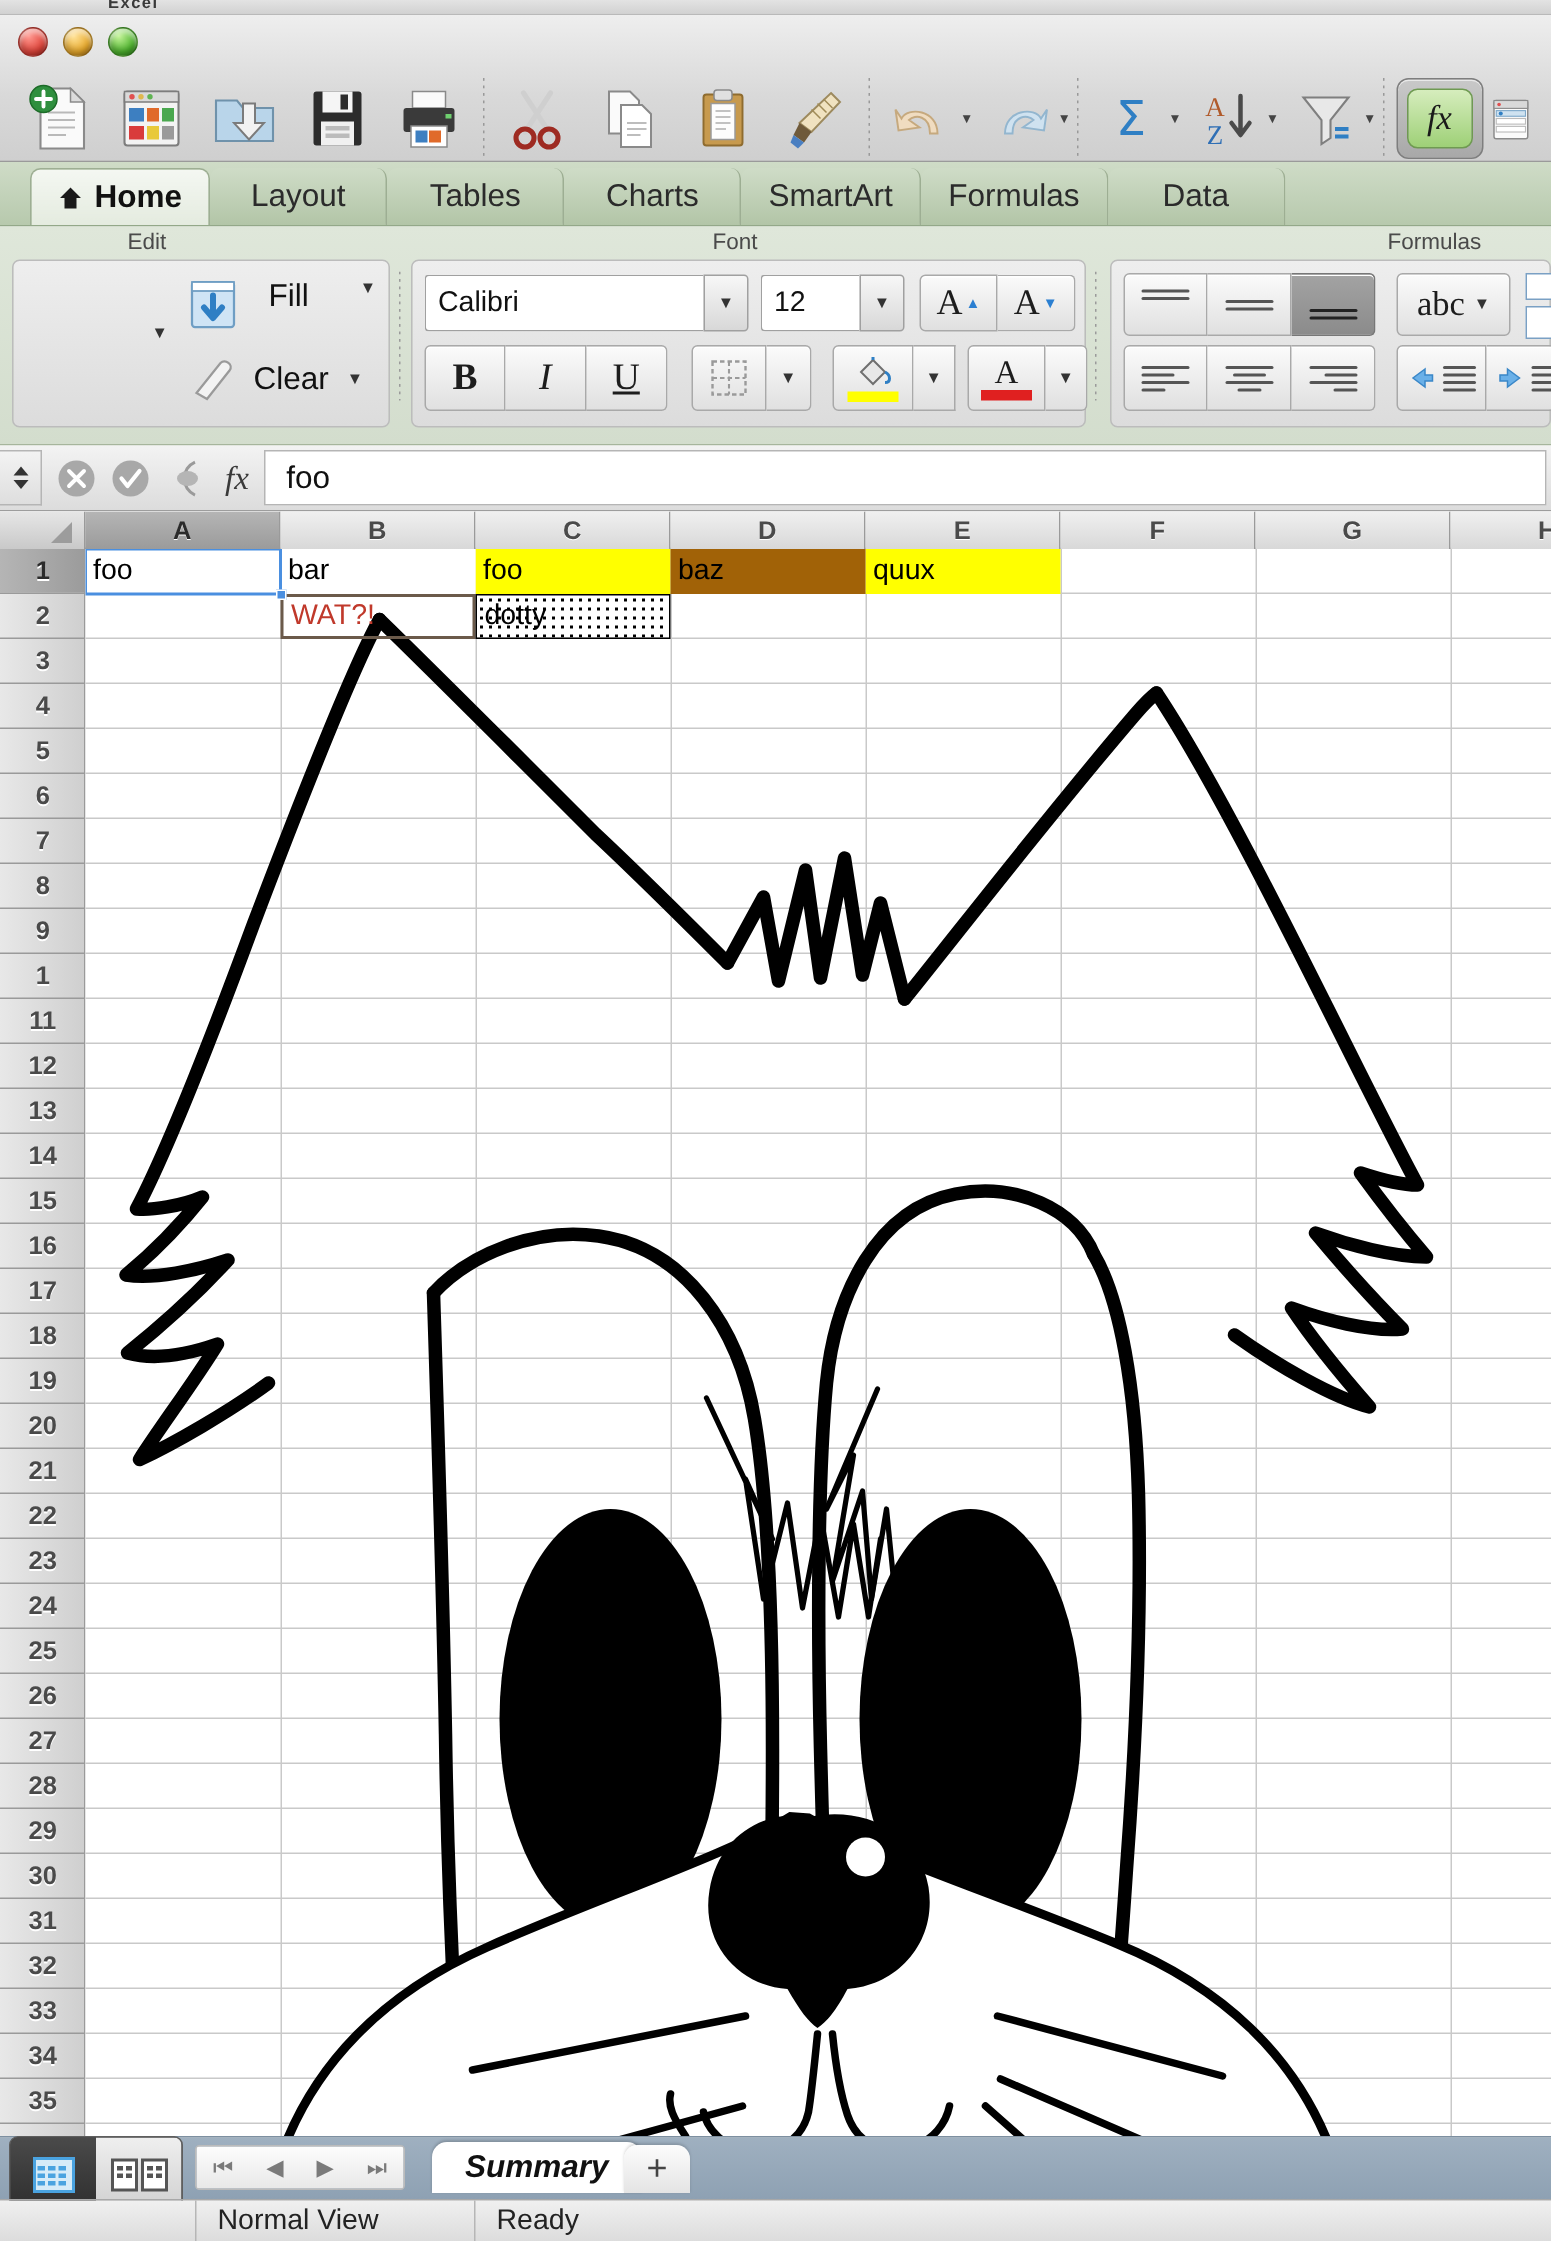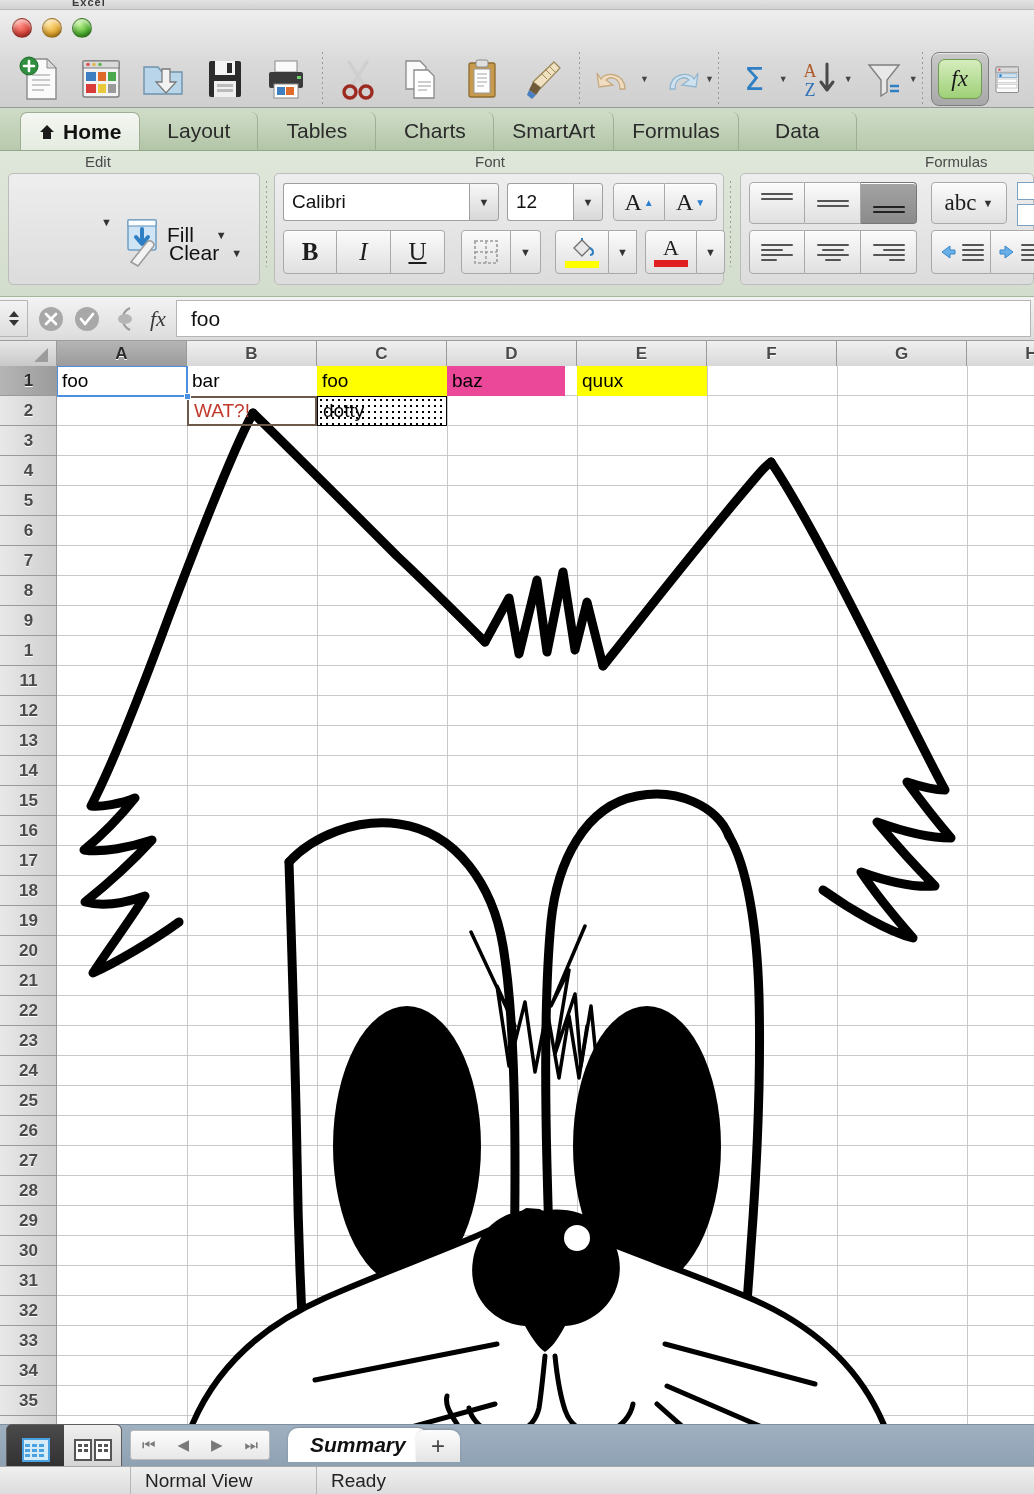--- a/index.html
+++ b/index.html
@@ -489,21 +489,21 @@
     <div class="grouplabels">
       <div class="glabel" style="left:85px;">Edit</div>
       <div class="glabel" style="left:475px;">Font</div>
       <div class="glabel" style="left:925px;">Formulas</div>
     </div>
 
     <div class="panel" style="left:8px;width:252px;">
 
       <span class="caret" style="position:absolute;left:92px;top:42px;">▼</span>
 
-      <div style="position:absolute;left:116px;top:12px;display:flex;align-items:center;gap:8px;margin-top:32px;">
+      <div style="position:absolute;left:116px;top:12px;display:flex;gap:20px;">
         <svg width="34" height="34" viewBox="0 0 34 34">
           <rect x="3" y="2" width="28" height="30" rx="2" fill="#cfe4f5" stroke="#6f9ec4" stroke-width="1.5"></rect>
           <rect x="3" y="2" width="28" height="6" fill="#fff" stroke="#6f9ec4" stroke-width="1.2"></rect>
           <path d="M17 11 v11 M11 19 l6 7 l6 -7" stroke="#2f7fc4" stroke-width="4" fill="none" stroke-linecap="round" stroke-linejoin="round"></path>
         </svg>
         <span style="font-size:21px;color:#111;">Fill</span>
         <span class="caret" style="margin-left:14px;">▼</span>
       </div>
 
       <div style="position:absolute;left:116px;top:62px;display:flex;align-items:center;gap:8px;">
@@ -876,21 +876,21 @@
           <path d="M606 1242 L640 1392 L672 1178"></path>
           <path d="M672 1178 L712 1440 L744 1230"></path>
           <path d="M744 1230 L786 1382 L822 1206"></path>
         </g>
       </svg>
 
       <div class="cell hl" style="left:260px;top:0;width:130px;">foo</div>
       <div class="cell hl b" style="left:520px;top:0;width:130px;">quux</div>
       <div class="cell" style="left:0;top:0;width:130px;background:#fff;">foo</div>
       <div class="cell b" style="left:130px;top:0;width:130px;background:#fff;">bar</div>
-      <div class="cell" style="left:390px;top:0;width:118px;background:#ec4899;">baz</div>
+      <div class="cell" style="left:390px;top:0;width:130px;background:#a16207;">baz</div>
 
       <div class="cell bordered" style="left:130px;top:30px;width:130px;color:#c0392b;background:transparent;">WAT?!</div>
       <div class="cell dotted-fill" style="left:260px;top:30px;width:130px;">dotty</div>
 
       <div class="selbox" style="left:-1px;top:-1px;width:132px;height:32px;"></div>
       <div class="selhandle" style="left:127px;top:27px;"></div>
     </div>
   </div>
 
   <div class="sheetbar"></div>

